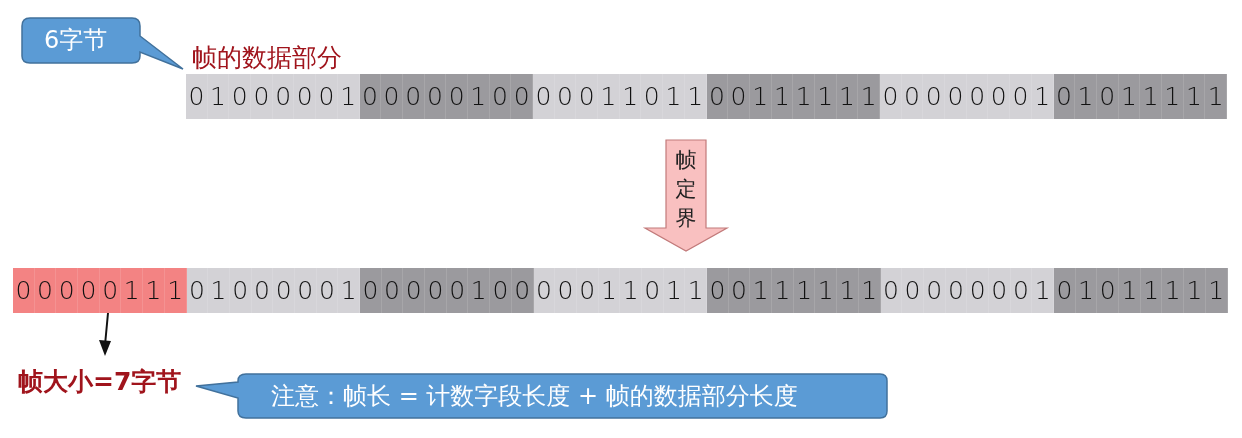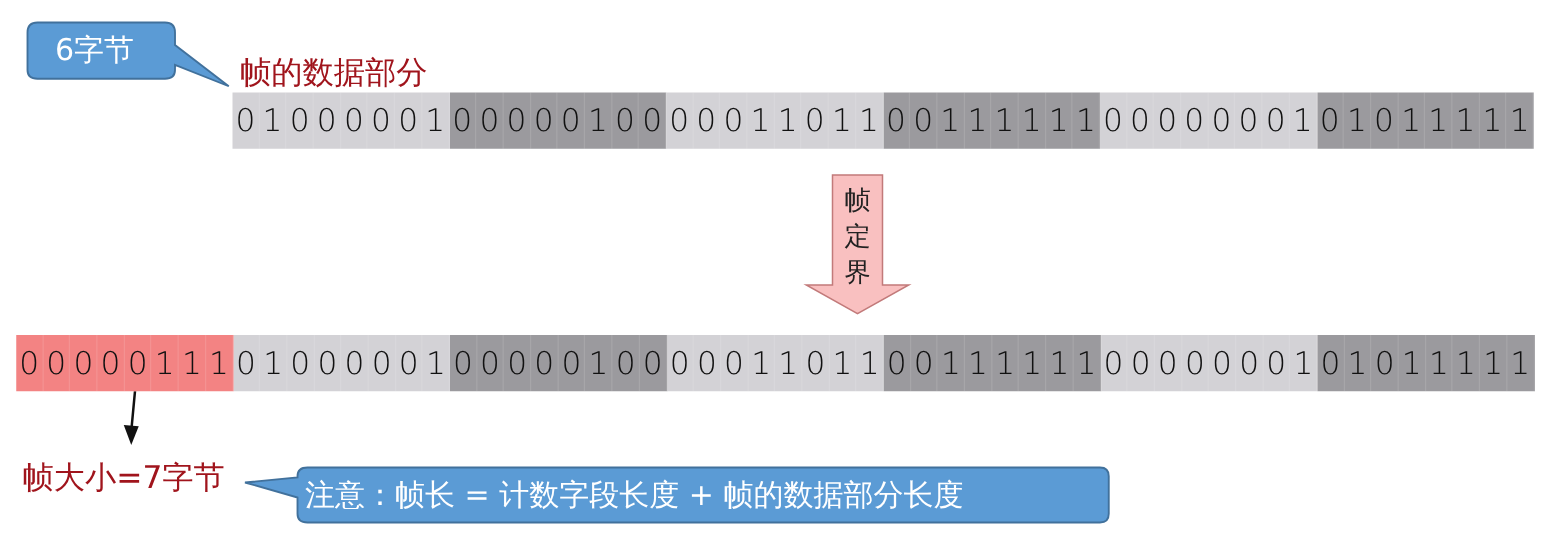--- a/index.html
+++ b/index.html
@@ -190,15 +190,15 @@
       <div class="bit">1</div>
       <div class="bit">0</div>
       <div class="bit">1</div>
       <div class="bit">1</div>
       <div class="bit">1</div>
       <div class="bit">1</div>
       <div class="bit">1</div>
   </div>
 </div>
 
-<div class="label-red" style="left:18px; top:365px;">帧大小=7字节</div>
-
-<div class="callout-text" style="left:244px; top:380px;">注意：帧长 = 计数字段长度 + 帧的数据部分长度</div>
+<div class="label-red" style="left:18px; top:365px;font-weight:bold;">帧大小=7字节</div>
+
+<div class="callout-text" style="left:271px; top:380px;">注意：帧长 = 计数字段长度 + 帧的数据部分长度</div>
 
 </body></html>

